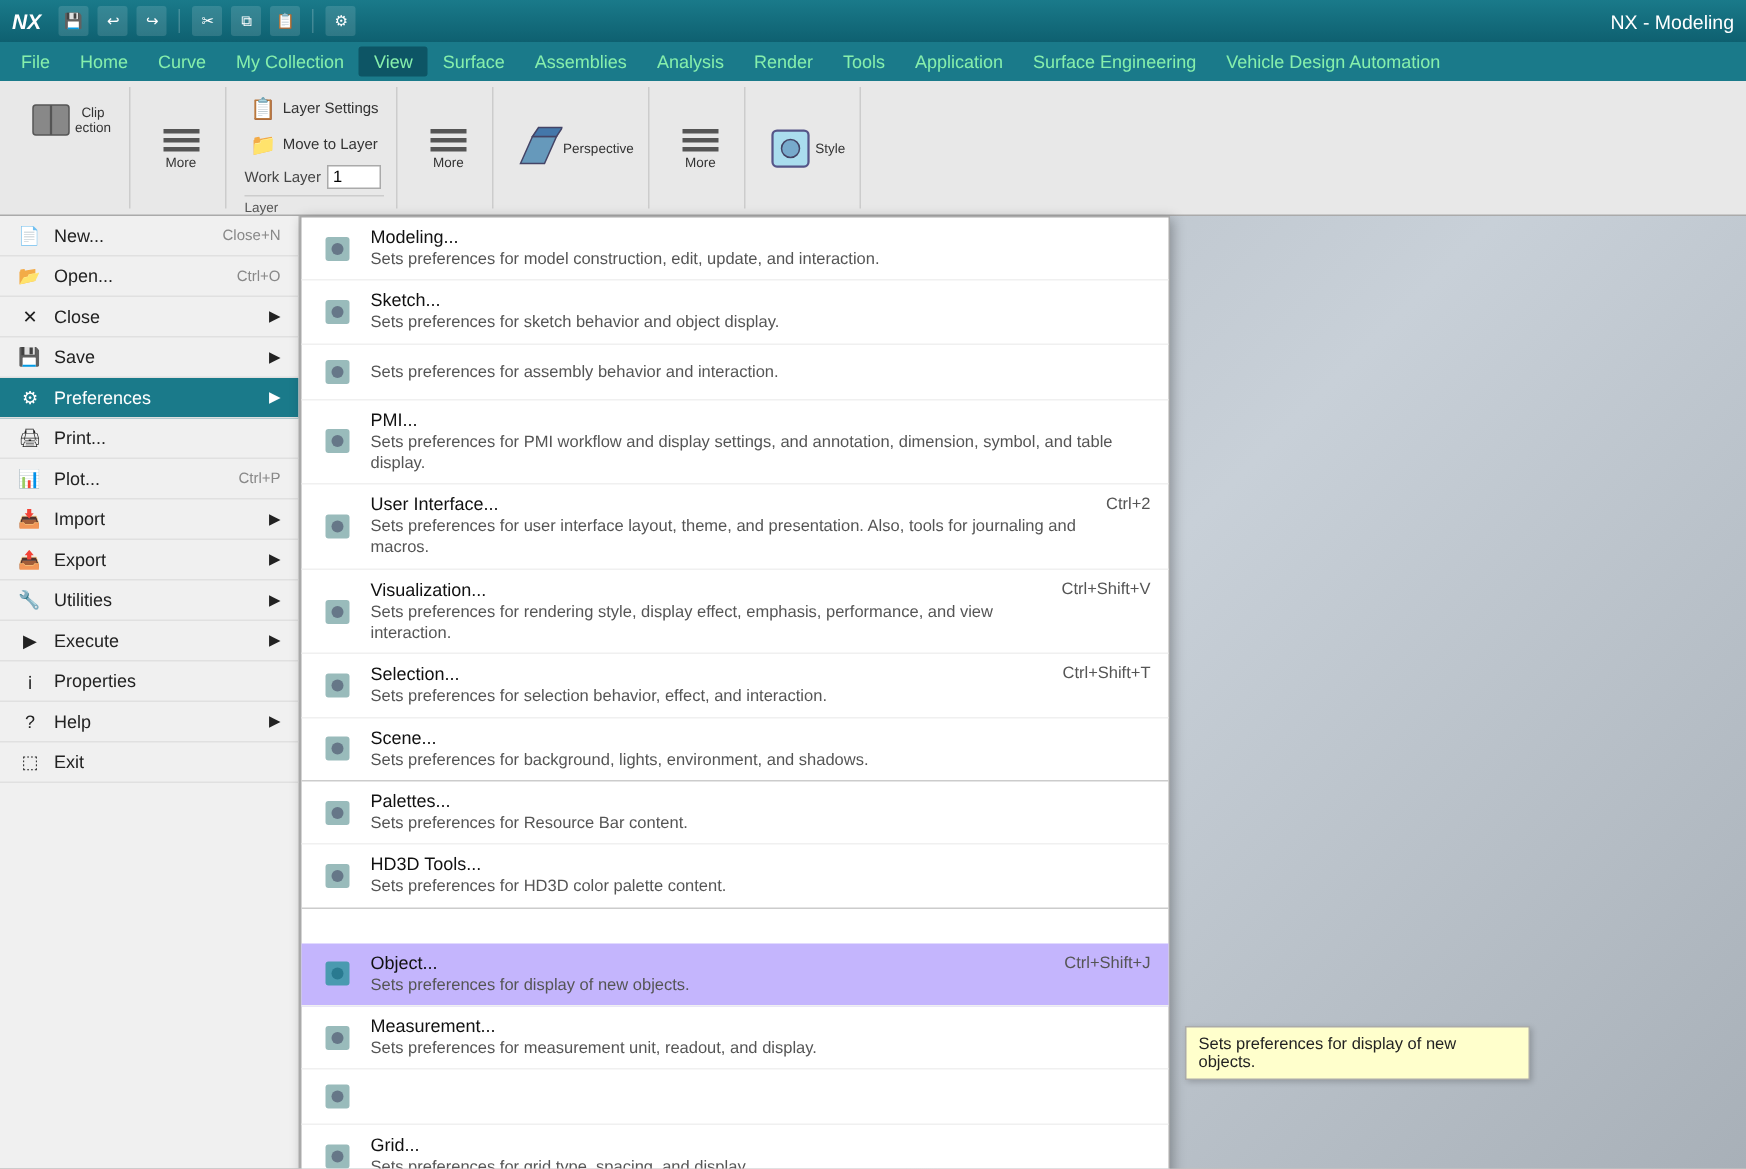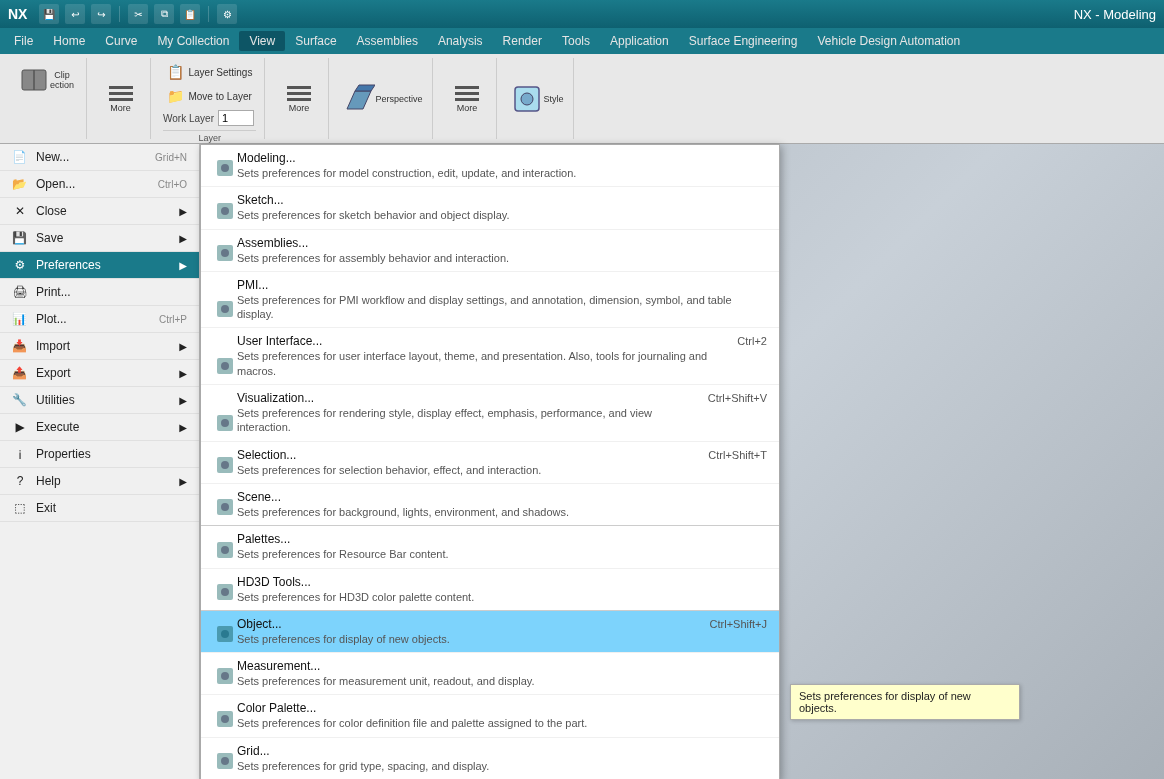--- a/index.html
+++ b/index.html
@@ -12,30 +12,30 @@
       display: flex;
       align-items: center;
       padding: 0 8px;
       color: white;
       justify-content: space-between;
     }
     #titlebar-left { display: flex; align-items: center; gap: 6px; }
     #titlebar-right { font-size: 13px; font-weight: 500; }
     .tb-icon { width: 20px; height: 20px; background: #fff2; border-radius: 2px; display: inline-flex; align-items: center; justify-content: center; color: white; font-size: 10px; cursor: pointer; }
     .tb-sep { width: 1px; height: 16px; background: #fff3; margin: 0 2px; }
-    .nx-logo { font-weight: bold; font-size: 14px; color: white; margin-right: 6px; }
+    .nx-logo { font-weight: bold; font-size: 14px; color: white; margin-right: 6px; font-style: italic; }
 
     
     #menubar {
       height: 26px;
       background: #1a7a8a;
       display: flex;
       align-items: center;
       padding: 0 4px;
-      color: #e5e5e5;
+      color: #86efac;
     }
     .menu-item {
       padding: 3px 10px;
       cursor: pointer;
       border-radius: 2px;
       font-size: 12px;
       white-space: nowrap;
     }
     .menu-item.active { background: #0d5565; }
 
@@ -118,27 +118,27 @@
       top: 0;
       width: 580px;
       background: white;
       border: 1px solid #aaa;
       box-shadow: 2px 2px 8px rgba(0,0,0,0.3);
       z-index: 100;
     }
 
     .dd-item {
       display: flex;
-      align-items: flex-end;
+      align-items: center;
       padding: 6px 12px;
       cursor: pointer;
       border-bottom: 1px solid #f0f0f0;
-      gap: 0;
-    }
-    .dd-item.highlighted { background: #7dd3fc; }
+      gap: 10px;
+    }
+    .dd-item.highlighted { background: #c4b5fd; margin-top: 23px; }
     .dd-item.section-divider { border-bottom: 1px solid #ccc; }
 
     .dd-icon { width: 24px; height: 24px; display: flex; align-items: center; justify-content: center; flex-shrink: 0; }
     .dd-icon svg { width: 20px; height: 20px; }
 
     .dd-text { flex: 1; }
     .dd-title { font-size: 12px; color: #111; font-weight: 500; }
     .dd-desc { font-size: 11px; color: #555; margin-top: 1px; line-height: 1.3; }
     .dd-shortcut { font-size: 11px; color: #555; margin-left: auto; white-space: nowrap; align-self: flex-start; padding-top: 1px; }
 
@@ -245,21 +245,21 @@
     <div class="layer-row">
       <div class="ribbon-btn" style="flex-direction:row; align-items:center; gap:4px;">
         <span style="font-size:14px;">📁</span>
         <span>Move to Layer</span>
       </div>
     </div>
     <div class="layer-row">
       <span class="layer-label-text">Work Layer</span>
       <input class="layer-input" value="1" type="text" style="">
     </div>
-    <div style="text-align:center; font-size:9px; color:#555; border-top:1px solid #ccc; padding-top:2px;">Layer</div>
+    <div style="font-size:9px; color:#555; border-top:1px solid #ccc; padding-top:2px;">Layer</div>
   </div>
 
   <div class="ribbon-group">
     <div class="ribbon-more-btn">
       <div class="more-icon-bar"></div>
       <div class="more-icon-bar"></div>
       <div class="more-icon-bar"></div>
       <span>More</span>
     </div>
   </div>
@@ -297,21 +297,21 @@
     </div>
   </div>
 </div>
 
 <div id="main">
 
   <div id="sidebar">
     <div class="sidebar-item">
       <span class="si-icon">📄</span>
       <span>New...</span>
-      <span style="margin-left:auto; font-size:10px; color:#888;">Grid+N</span>
+      <span style="margin-left:auto; font-size:10px; color:#888;">Close+N</span>
     </div>
     <div class="sidebar-item">
       <span class="si-icon">📂</span>
       <span>Open...</span>
       <span style="margin-left:auto; font-size:10px; color:#888;">Ctrl+O</span>
     </div>
     <div class="sidebar-item">
       <span class="si-icon">✕</span>
       <span>Close</span>
       <span class="sidebar-arrow">▶</span>
@@ -397,21 +397,20 @@
         </div>
       </div>
       <div class="dd-item">
         <div class="dd-icon">
           <svg viewBox="0 0 20 20">
             <rect x="2" y="2" width="16" height="16" rx="2" fill="#9bb"></rect>
             <circle cx="10" cy="10" r="4" fill="#678"></circle>
           </svg>
         </div>
         <div class="dd-text">
-          <div class="dd-title">Assemblies...</div>
           <div class="dd-desc">Sets preferences for assembly behavior and interaction.</div>
         </div>
       </div>
       <div class="dd-item">
         <div class="dd-icon">
           <svg viewBox="0 0 20 20">
             <rect x="2" y="2" width="16" height="16" rx="2" fill="#9bb"></rect>
             <circle cx="10" cy="10" r="4" fill="#678"></circle>
           </svg>
         </div>
@@ -520,24 +519,20 @@
           <div class="dd-desc">Sets preferences for measurement unit, readout, and display.</div>
         </div>
       </div>
       <div class="dd-item">
         <div class="dd-icon">
           <svg viewBox="0 0 20 20">
             <rect x="2" y="2" width="16" height="16" rx="2" fill="#9bb"></rect>
             <circle cx="10" cy="10" r="4" fill="#678"></circle>
           </svg>
         </div>
-        <div class="dd-text">
-          <div class="dd-title">Color Palette...</div>
-          <div class="dd-desc">Sets preferences for color definition file and palette assigned to the part.</div>
-        </div>
       </div>
       <div class="dd-item">
         <div class="dd-icon">
           <svg viewBox="0 0 20 20">
             <rect x="2" y="2" width="16" height="16" rx="2" fill="#9bb"></rect>
             <circle cx="10" cy="10" r="4" fill="#678"></circle>
           </svg>
         </div>
         <div class="dd-text">
           <div class="dd-title">Grid...</div>

